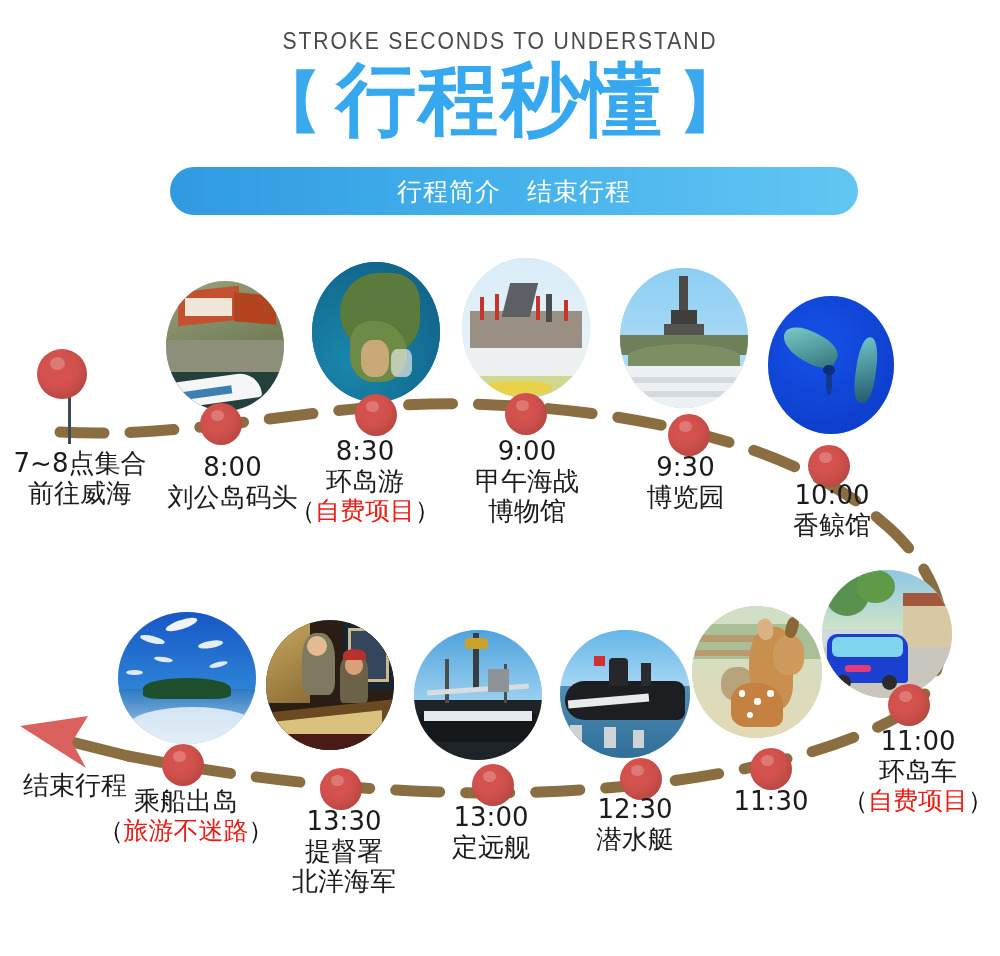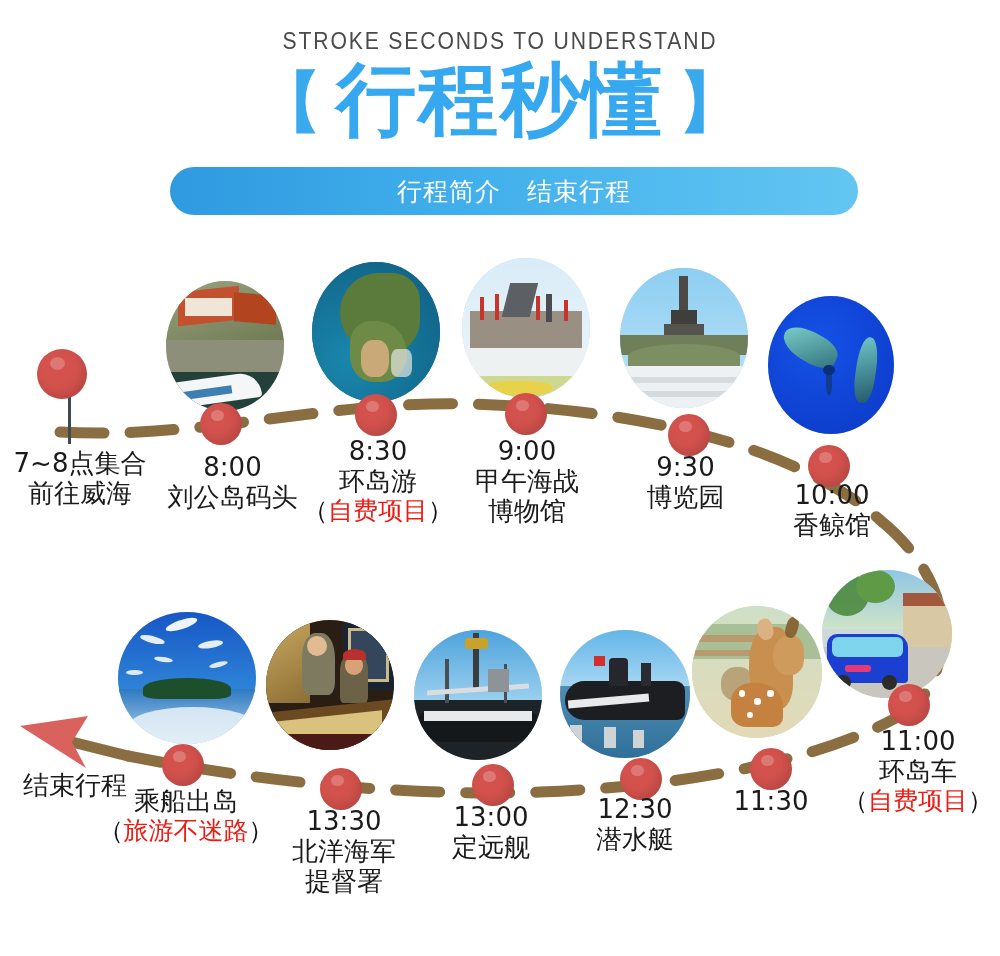--- a/index.html
+++ b/index.html
@@ -144,21 +144,21 @@
 
   <div class="stop">
     <div class="photo" style="left:312px;top:262px;width:128px;height:140px;background:#16739b;">
       <div class="px" style="left:0;top:0;right:0;bottom:0;background:radial-gradient(circle at 30% 70%,#1a86ad,#0f5d80);"></div>
       <div class="px" style="left:22%;top:8%;width:62%;height:58%;background:#5b7b3c;border-radius:56% 40% 48% 60%;"></div>
       <div class="px" style="left:30%;top:42%;width:44%;height:44%;background:#6d8a46;border-radius:40% 60% 50% 46%;"></div>
       <div class="px" style="left:38%;top:56%;width:22%;height:26%;background:#caa978;border-radius:40%;"></div>
       <div class="px" style="left:62%;top:62%;width:16%;height:20%;background:#e5e7e2;border-radius:30%;opacity:.7;"></div>
     </div>
     <div class="dot" style="left:355px;top:394px;width:42px;height:42px;"></div>
-    <div class="lbl" style="left:293px;top:436px;width:170px;">
+    <div class="lbl" style="left:280px;top:436px;width:170px;">
       <span class="t">8:30</span>
       <span class="n">环岛游</span>
       <span class="opt">（<b>自费项目</b>）</span>
     </div>
   </div>
 
   <div class="stop">
     <div class="photo" style="left:462px;top:258px;width:128px;height:140px;">
       <div class="px" style="left:0;top:0;right:0;bottom:0;background:linear-gradient(180deg,#d9ecf7,#eef6fb);"></div>
       <div class="px" style="left:6%;top:38%;width:88%;height:28%;background:#9a8f83;"></div>
@@ -310,22 +310,22 @@
       <div class="px" style="left:58%;top:26%;width:22%;height:38%;background:#6b6248;border-radius:34% 34% 12% 12%;"></div>
       <div class="px" style="left:62%;top:28%;width:14%;height:14%;background:#d8a177;border-radius:50%;"></div>
       <div class="px" style="left:60%;top:22%;width:18%;height:9%;background:#b9312c;border-radius:50% 50% 0 0;"></div>
       <div class="px" style="left:0;bottom:0;right:0;height:34%;background:#6b4a22;transform:skewY(-6deg);"></div>
       <div class="px" style="left:6%;bottom:6%;width:84%;height:20%;background:#d8c27d;transform:skewY(-6deg);"></div>
       <div class="px" style="left:0;bottom:0;right:0;height:12%;background:#4a1b16;"></div>
     </div>
     <div class="dot" style="left:320px;top:768px;width:42px;height:42px;"></div>
     <div class="lbl" style="left:258px;top:806px;width:172px;">
       <span class="t">13:30</span>
+      <span class="n">提督署</span>
       <span class="n">北洋海军</span>
-      <span class="n">提督署</span>
     </div>
   </div>
 
   <div class="stop">
     <div class="photo" style="left:118px;top:612px;width:138px;height:132px;">
       <div class="px" style="left:0;top:0;right:0;height:62%;background:linear-gradient(180deg,#1757c6,#2f86d8);"></div>
       <div class="px" style="left:0;bottom:0;right:0;height:42%;background:linear-gradient(180deg,#2d79c2,#bcd9ec);"></div>
       <div class="px" style="left:18%;top:50%;width:64%;height:16%;background:#1e4f2c;border-radius:50% 50% 20% 20%;"></div>
       <div class="px" style="left:8%;bottom:0;right:0;height:28%;background:#e9f2f8;border-radius:50% 50% 0 0;opacity:.85;"></div>
       <div class="px" style="left:34%;top:6%;width:24%;height:7%;background:#eef4f8;border-radius:50%;transform:rotate(-18deg);"></div>

